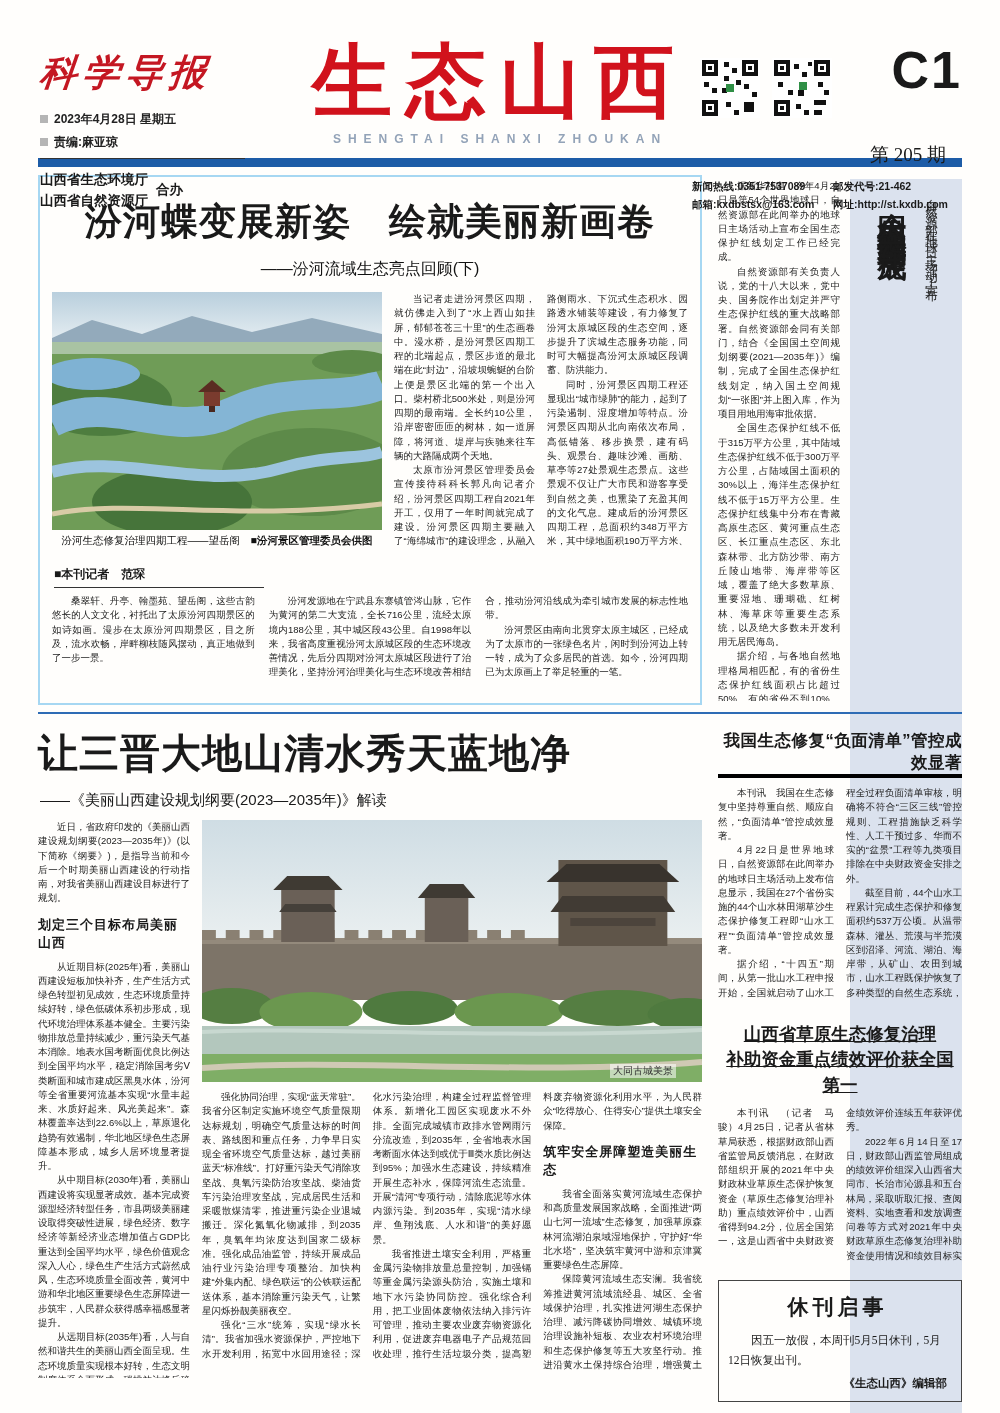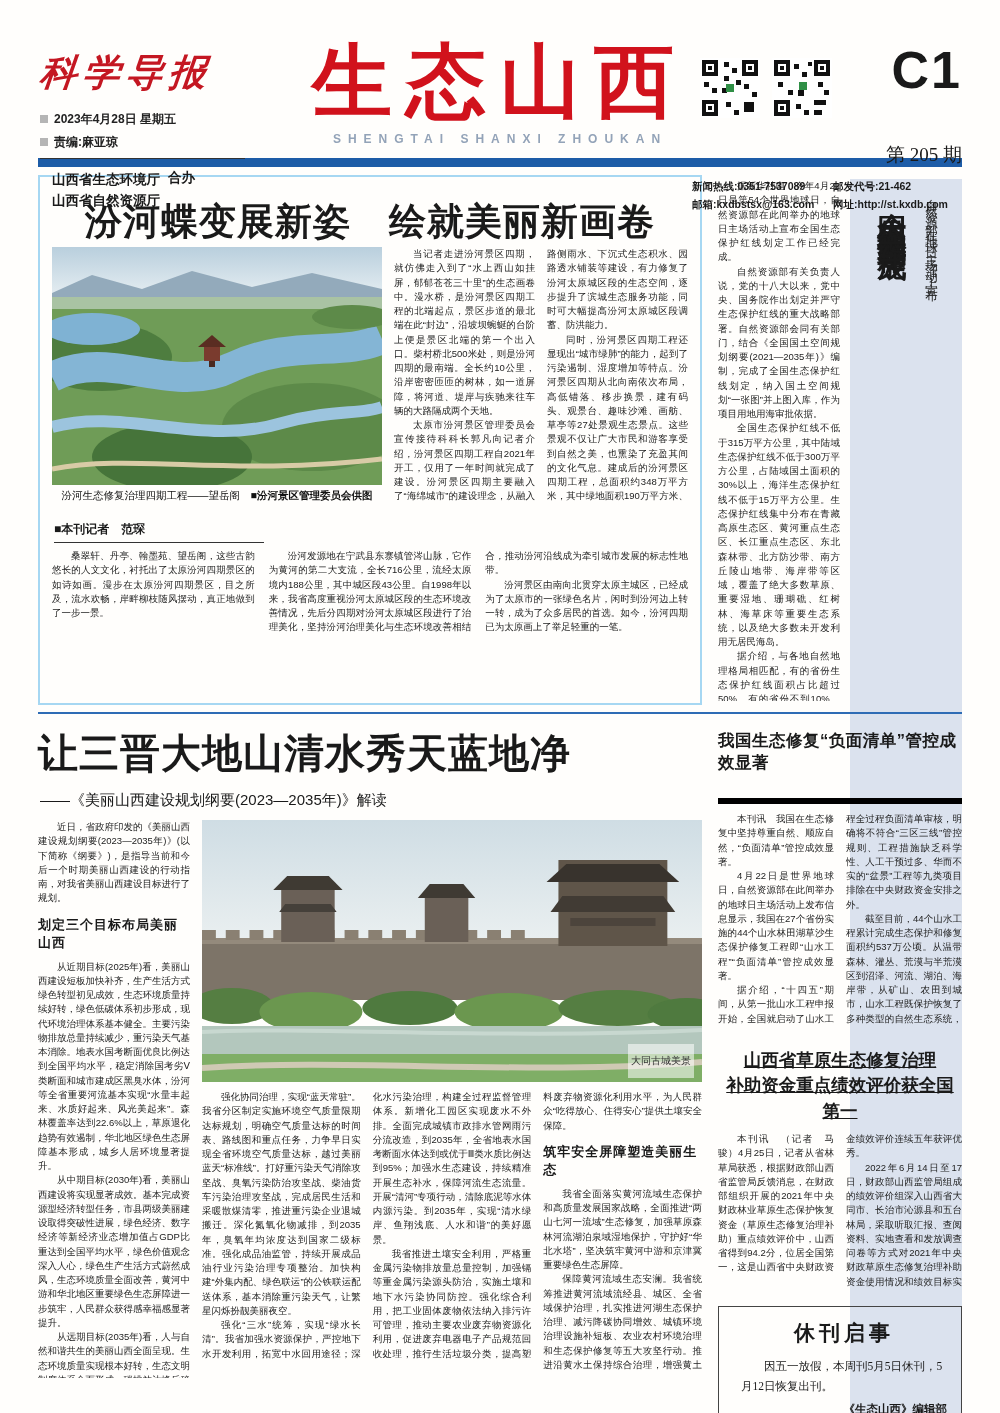--- a/index.html
+++ b/index.html
@@ -8,36 +8,36 @@
   .page { width:1000px; height:1413px; position:relative; background:#fffefc; overflow:hidden; }
 
   
   .masthead { position:relative; height:158px; padding:34px 38px 0 38px; }
   .mast-left { position:absolute; left:40px; top:48px; width:280px; }
   .paper-logo { font-family:"Liberation Serif","DejaVu Serif",serif; font-weight:bold; font-style:italic;
     color:#c41722; font-size:37px; letter-spacing:6px; transform:skewX(-6deg); }
   .mast-meta { margin-top:10px; font-size:12px; font-weight:bold; color:#222; line-height:1.9; }
   .sq { display:inline-block; width:8px; height:8px; background:#b5b5b5; margin-right:6px; }
   .mast-rule { width:205px; border-bottom:1.5px solid #333; margin:4px 0 10px 0; }
-  .organizers { display:flex; gap:8px; font-size:13.5px; font-weight:bold;margin-left:12px; }
+  .organizers { display:flex; align-items:center; gap:8px; font-size:13.5px; font-weight:bold; }
   .org-lines div { line-height:1.6; }
   .heban { font-size:13.5px; }
 
   .mast-center { position:absolute; left:300px; top:40px; width:400px; text-align:center; }
   .paper-title { font-family:"Liberation Serif","DejaVu Serif",serif; font-weight:900; color:#d1121c;
     font-size:80px; line-height:1.05; letter-spacing:14px; white-space:nowrap; }
   .weekly-vert { position:absolute; right:-38px; top:18px; writing-mode:vertical-rl; text-orientation:upright;
     font-size:24px; color:#222; letter-spacing:8px; font-weight:500; }
   .pinyin { margin-top:8px; font-size:12px; font-weight:bold; color:#93a3b8; letter-spacing:7px; }
 
   .mast-right { position:absolute; right:38px; top:40px; width:250px; }
   .page-code { position:absolute; right:0; top:0; font-size:52px; font-weight:bold; letter-spacing:2px; }
   .qr-row { position:absolute; right:130px; top:18px; display:flex; gap:12px; }
   .qr { width:60px; height:60px; background:#fff; }
-  .issue-no { position:absolute; right:0; top:102px; font-size:19px; font-family:"Liberation Serif",serif; }
+  .issue-no { position:absolute; right:16px; top:102px; font-size:19px; font-family:"Liberation Serif",serif; }
   .contacts { position:absolute; right:0; top:138px; width:270px; display:grid;
     grid-template-columns:1fr 1fr; column-gap:12px; font-size:10.5px; font-weight:bold; line-height:1.7;
     white-space:nowrap; }
   .blue-band { margin:0 38px; height:9px; background:#1d5ca7; }
 
   
   .main { padding:8px 38px 0 38px; display:grid; grid-template-columns:664px 1fr; column-gap:16px; }
   .section-divider { grid-column:1 / 3; height:2px; background:#2e6cb5; margin:7px 0 6px 0; }
 
   p.body { font-size:9.5px; line-height:1.5; text-align:justify; text-indent:2em; color:#222; }
@@ -62,43 +62,43 @@
   .b-leftcol { width:122px; flex:0 0 122px; height:522px; overflow:hidden; }
   .b-right { flex:1; display:flex; flex-direction:column; gap:8px; }
   .b-panel { background:#dbe2ee; flex:0 0 428px; display:flex; justify-content:center; padding:10px 4px; }
   .b-vert { writing-mode:vertical-rl; text-orientation:upright; height:100%; }
   .b-kicker { font-size:12.5px; letter-spacing:6px; color:#222; margin-left:10px; }
   .b-title { font-size:29px; font-weight:900; letter-spacing:3px; }
   .b-tail { flex:1; overflow:hidden; }
 
   
   .article-c { padding-top:10px; }
-  .c-title { font-size:16.5px; font-weight:900; text-align:left; border-bottom:6px solid #000000;
-    padding-bottom:24px; margin-bottom:8px; letter-spacing:0.5px; }
+  .c-title { font-size:16.5px; font-weight:900; text-align:right; border-bottom:4px solid #000000;
+    padding-bottom:0; margin-bottom:8px; letter-spacing:0.5px; }
   .c-cols { column-count:2; column-gap:12px; height:222px; overflow:hidden; }
   .article-d { padding-top:14px; }
   .d-title { font-size:17.5px; font-weight:900; text-align:center; line-height:1.45; margin-bottom:8px;text-decoration:underline; }
   .d-cols { column-count:2; column-gap:12px; height:160px; overflow:hidden; }
 
   
-  .notice { border:1.5px solid #444; margin-top:14px; padding:12px 14px 10px 22px; }
+  .notice { border:1.5px solid #444; margin-top:14px; padding:12px 14px 10px 9px; }
   .notice-title { text-align:center; font-size:21px; font-weight:900; letter-spacing:4px; margin-bottom:10px; }
   .notice-body { font-size:11.5px; line-height:1.7; text-indent:2em; font-family:"Liberation Serif",serif; }
   .notice-sign { text-align:right; font-size:11.5px; font-weight:bold; margin-top:6px; }
 
   
   .article-e { padding-top:6px; }
   .e-title { font-size:40px; font-weight:900; letter-spacing:1px; }
   .e-sub { font-size:15px; margin:10px 0 10px 2px; }
   .e-grid { display:grid; grid-template-columns:152px 1fr; column-gap:12px; }
   .e-leftcol { height:558px; overflow:hidden; }
   .e-photo-wrap { position:relative; }
   .e-photo { width:100%; height:262px; display:block; }
-  .e-caption { position:absolute; right:8px; bottom:4px; font-size:10px; color:#333;
-    background:rgba(255,255,255,0.55); padding:10px 3px; }
+  .e-caption { position:absolute; right:26px; bottom:4px; font-size:10px; color:#333;
+    background:rgba(255,255,255,0.55); padding:0 3px; }
   .e-botcols { column-count:3; column-gap:12px; height:282px; overflow:hidden; margin-top:8px; }
   .subhead { font-size:13px; font-weight:900; margin:10px 0 8px 0; letter-spacing:1px; }
 </style>
 </head>
 <body>
 
 <div class="page">
 
   <div class="masthead">
     <div class="mast-left">
@@ -197,20 +197,21 @@
         <div>网址:http://st.kxdb.com</div>
       </div>
     </div>
   </div>
   <div class="blue-band"></div>
 
   <div class="main">
 
     <div class="article-a">
       <div class="a-title">汾河蝶变展新姿　绘就美丽新画卷</div>
+      <div class="a-sub">——汾河流域生态亮点回顾(下)</div>
       <div class="a-top">
         <div class="a-figure">
           <svg class="a-photo" viewBox="0 0 330 238" preserveAspectRatio="none">
             <defs>
               <linearGradient id="skyA" x1="0" y1="0" x2="0" y2="1">
                 <stop offset="0" stop-color="#b9cfdd"></stop>
                   <stop offset="1" stop-color="#e6eef2"></stop>
               </linearGradient>
             </defs>
             <rect width="330" height="50" fill="url(#skyA)"></rect>

